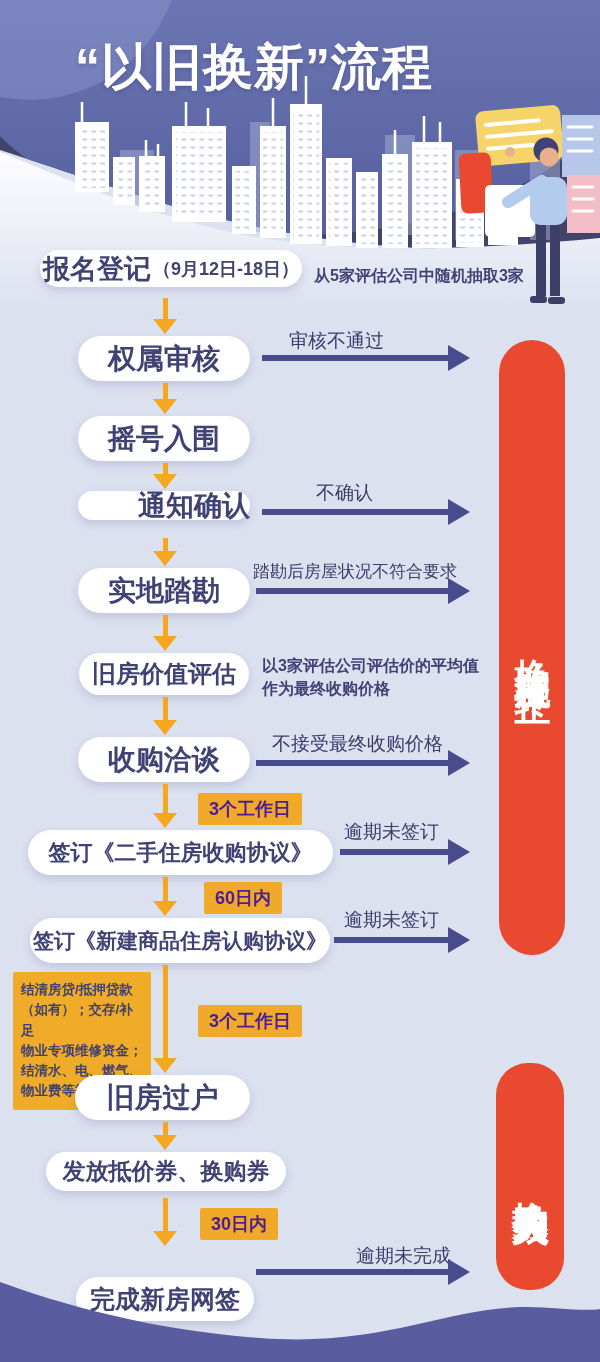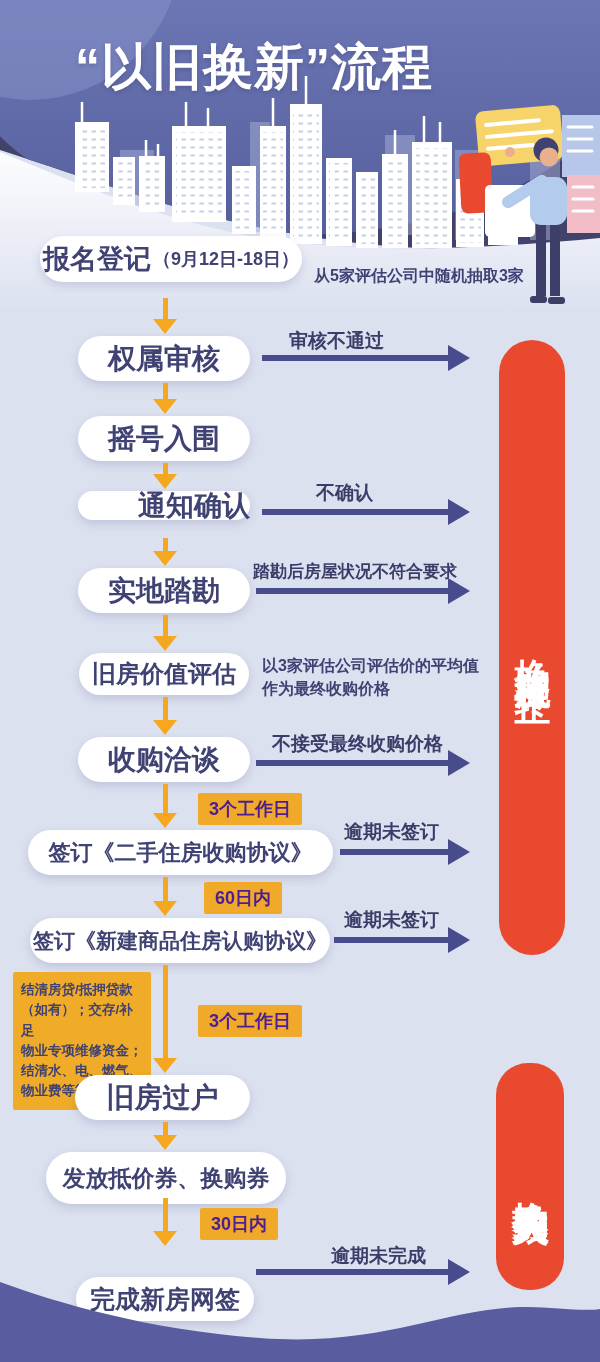--- a/index.html
+++ b/index.html
@@ -27,21 +27,21 @@
   }
   .pill .suffix{font-size:18px;font-weight:800;margin-left:2px;}
   
   .varrow{position:absolute;left:148px;width:34px;display:flex;flex-direction:column;align-items:center;}
   .varrow .vline{width:5px;flex:1;background:#F5A81F;}
   .varrow .vhead{width:0;height:0;border-left:12px solid transparent;border-right:12px solid transparent;border-top:15px solid #F5A81F;}
   .harrow{position:absolute;height:26px;display:flex;align-items:center;}
   .harrow .hline{flex:1;height:6px;background:#484C8C;}
   .harrow .hhead{width:0;height:0;border-top:13px solid transparent;border-bottom:13px solid transparent;border-left:22px solid #484C8C;}
   
-  .blabel{position:absolute;font-weight:700;font-size:19px;color:#3A3D68;white-space:nowrap;}
+  .blabel{position:absolute;font-weight:400;font-size:19px;color:#3A3D68;white-space:nowrap;}
   .badge{
     position:absolute;background:#F0A928;color:#4c1d95;
     font-weight:900;font-size:18px;padding:4px 11px;border-radius:2px;white-space:nowrap;
   }
   .side-note{position:absolute;font-weight:800;color:#3F4273;white-space:pre-line;}
   .note-box{
     position:absolute;left:13px;top:972px;width:122px;
     background:#F0AC28;color:#3F4273;font-weight:800;font-size:13.5px;
     line-height:1.5;padding:8px;white-space:pre-line;border-radius:2px;
   }
@@ -181,21 +181,21 @@
     <div class="main-title">“以旧换新”流程</div>
   </div>
 
   <div class="terminal" id="terminal-1">
     <span class="vtext">换购流程终止</span>
   </div>
   <div class="terminal" id="terminal-2">
     <span class="vtext">换购券失效</span>
   </div>
 
-  <div class="pill" style="left:40px;top:236px;width:262px;height:46px;font-size:27px;">
+  <div class="pill" style="left:40px;top:250px;width:262px;height:37px;font-size:27px;">
     <span>报名登记</span>
       <span class="suffix">（9月12日-18日）</span>
   </div>
   <div class="side-note" style="left:314px;top:266px;font-size:16px;">从5家评估公司中随机抽取3家</div>
 
   <div class="pill" style="left:78px;top:336px;width:172px;height:45px;font-size:28px;">
     <span>权属审核</span>
   </div>
 
   <div class="pill" style="left:78px;top:416px;width:172px;height:45px;font-size:28px;">
@@ -236,21 +236,21 @@
 （如有）；交存/补足
 物业专项维修资金；
 结清水、电、燃气、
 物业费等等费用。</div>
   <div class="badge" style="left:198px;top:1005px;">3个工作日</div>
 
   <div class="pill" style="left:75px;top:1075px;width:175px;height:45px;font-size:28px;">
     <span>旧房过户</span>
   </div>
 
-  <div class="pill" style="left:46px;top:1152px;width:240px;height:52px;font-size:23px;">
+  <div class="pill" style="left:46px;top:1152px;width:240px;height:39px;font-size:23px;">
     <span>发放抵价券、换购券</span>
   </div>
 
   <div class="badge" style="left:200px;top:1208px;">30日内</div>
 
   <div class="pill" style="left:76px;top:1277px;width:178px;height:44px;font-size:25px;">
     <span>完成新房网签</span>
   </div>
 
   <div class="varrow" style="top:298px;height:36px;">
@@ -327,21 +327,21 @@
       <i class="hline"></i>
       <i class="hhead"></i>
     </div>
 
   <div class="blabel" style="left:344px;top:907px;">逾期未签订</div>
   <div class="harrow" style="left:334px;top:927px;width:136px;">
       <i class="hline"></i>
       <i class="hhead"></i>
     </div>
 
-  <div class="blabel" style="left:331px;top:1243px;">逾期未完成</div>
+  <div class="blabel" style="left:356px;top:1243px;">逾期未完成</div>
   <div class="harrow" style="left:256px;top:1259px;width:214px;">
       <i class="hline"></i>
       <i class="hhead"></i>
     </div>
 
   <svg class="wave" width="600" height="110" viewBox="0 0 600 110">
     <path d="M0,30 C60,52 150,78 260,86 C380,95 440,58 520,55 C550,54 580,60 600,57 L600,110 L0,110 Z" fill="#595C9E"></path>
   </svg>
 
 </div>

